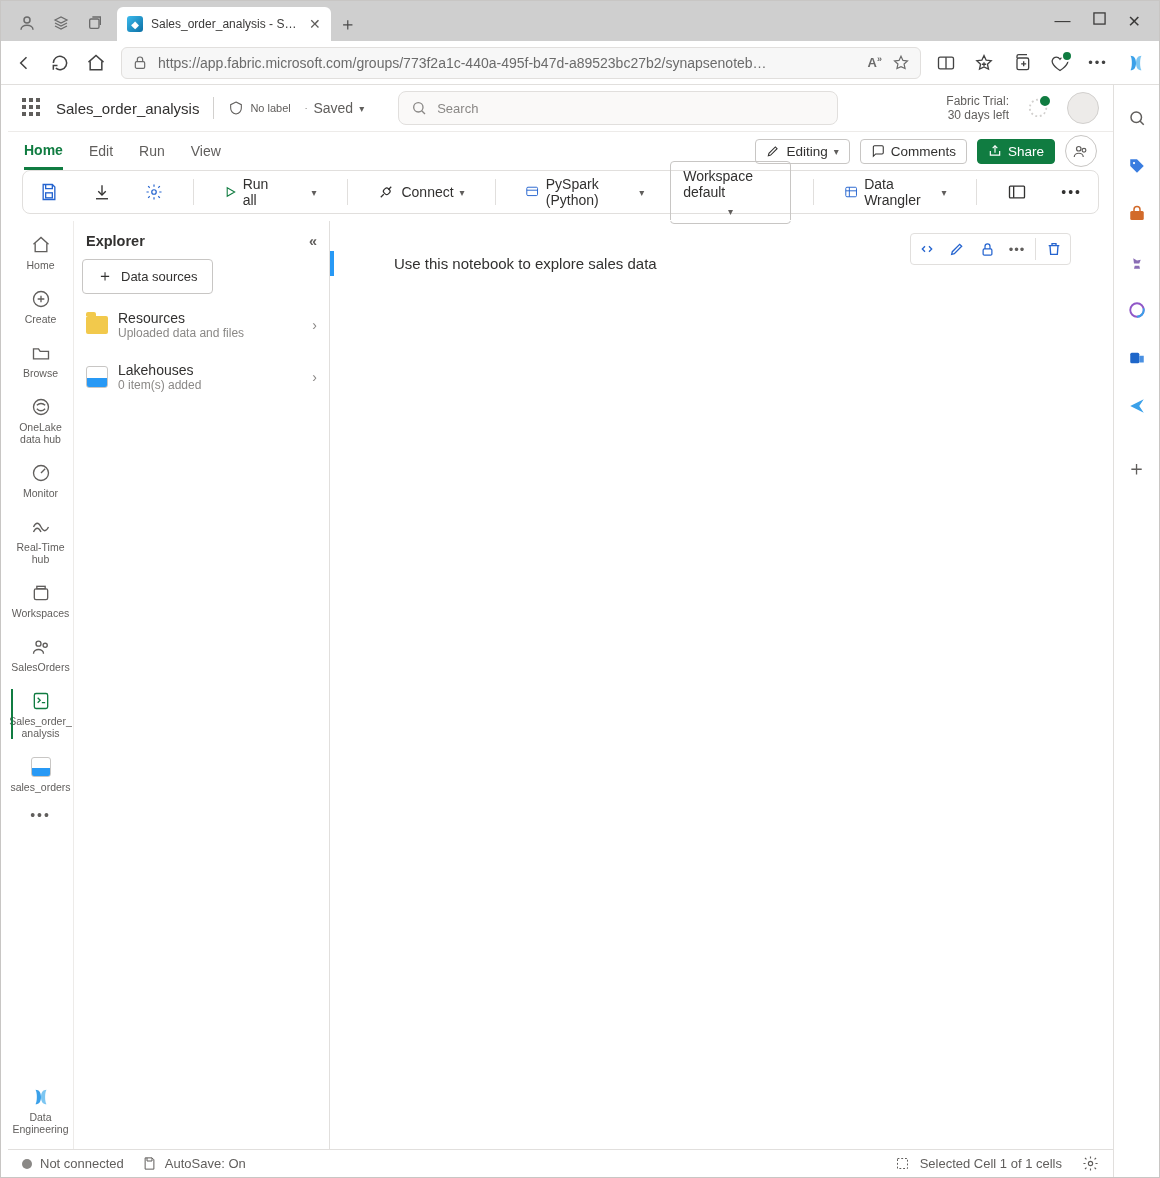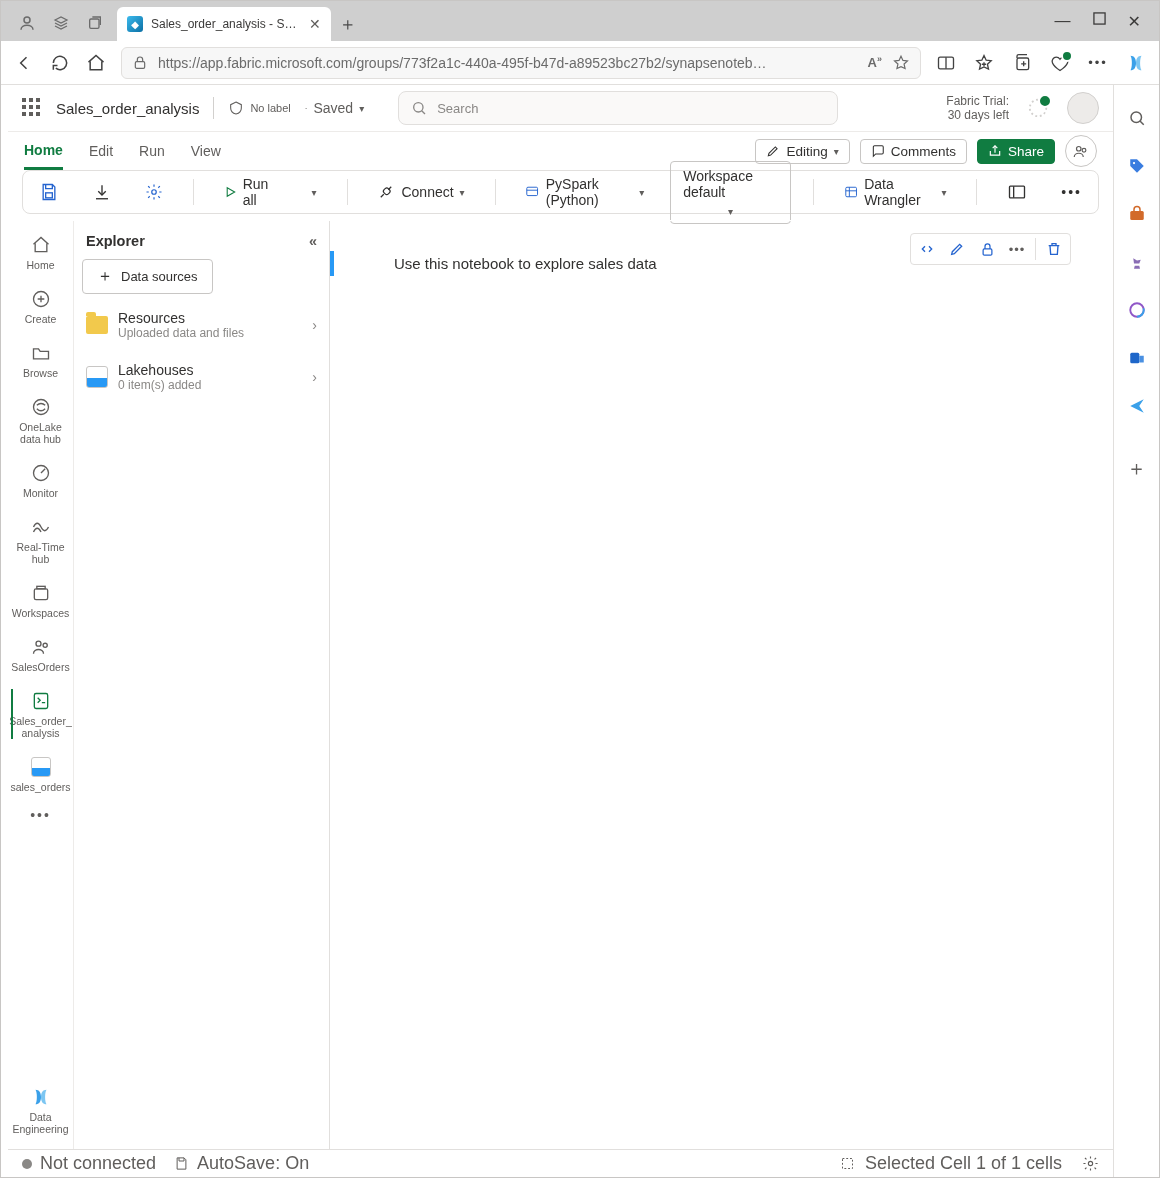--- a/index.html
+++ b/index.html
@@ -73,21 +73,21 @@
   .folder-ic::before{ content:""; position:absolute; top:-4px; left:0; width:10px; height:4px; background:#f2c94c; border-radius:2px 2px 0 0;}
   .lake-ic{ width:22px; height:22px; border:1px solid #c8c6c4; border-radius:3px; background:linear-gradient(180deg,#fff 55%,#2899f5 55%);}
   .notebook-area { flex:1; position:relative; padding:30px 0 0 0; overflow:hidden;}
   .cell { margin:0 36px 0 0; border-left:4px solid #2899f5; padding:4px 4px 4px 60px; position:relative;}
   .cell-toolbar { position:absolute; top:-18px; right:6px; display:flex; gap:2px; background:#fff; border:1px solid #e1dfdd; border-radius:4px; padding:2px;}
   .cell-tb-btn { width:28px; height:26px; display:flex; align-items:center; justify-content:center; color:#2564cf; font-size:15px;}
   .cell-tb-btn.gray{ color:#605e5c;}
   .cell h1 { font-size:38px; font-weight:400; color:#323130; margin-bottom:12px;}
   .cell p { font-size:15px; color:#323130;}
   
-  .status { height:28px; border-top:1px solid #e1dfdd; display:flex; align-items:center; padding:0 14px; gap:18px; font-size:18px; color:#605e5c;}
+  .status { height:28px; border-top:1px solid #e1dfdd; display:flex; align-items:center; padding:0 14px; gap:18px; font-size:13px; color:#605e5c;}
   .status .right{ margin-left:auto; display:flex; align-items:center; gap:10px;justify-content:center;}
   .status-dot{ width:10px; height:10px; border-radius:50%; background:#8a8886;}
   svg{ display:block;}
 </style>
 </head>
 <body>
 
 <div class="browser-chrome">
   <div class="win-left">
     <span class="win-icon">

